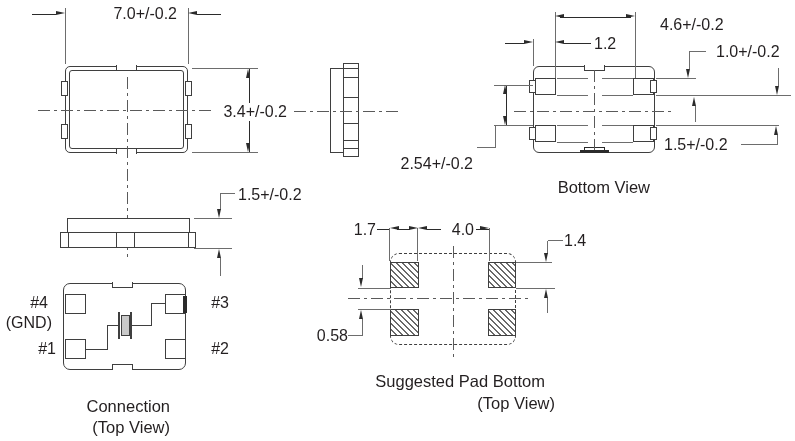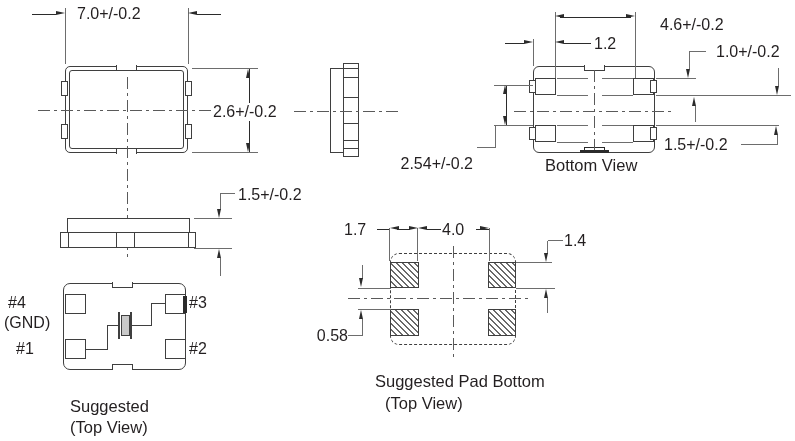--- a/index.html
+++ b/index.html
@@ -3,21 +3,21 @@
 <meta charset="utf-8">
 <style>
   html,body{margin:0;padding:0;background:#fff}
   #canvas{position:relative;width:795px;height:441px;background:#fff;overflow:hidden;
           font-family:"Liberation Sans",sans-serif}
   .ln{position:absolute;background:#3f3f3f}          
   .xl{position:absolute;background:#6d6d6d}          
   .dm{position:absolute;background:#2b2b2b}          
   .box{position:absolute;border:1.4px solid #3f3f3f;background:#fff;box-sizing:border-box}
   .txt{position:absolute;font-size:16px;line-height:1.15;color:#231f20;white-space:nowrap}
-  .ctr{text-align:left}.rt{text-align:right;}
+  .ctr{text-align:right}.rt{text-align:right;}
   .cap{font-size:16.5px}
   .ar{position:absolute;width:0;height:0;border:0 solid transparent}
   .ar-r{border-top-width:2.6px;border-bottom-width:2.6px;border-left:9px solid #2b2b2b}
   .ar-l{border-top-width:2.6px;border-bottom-width:2.6px;border-right:9px solid #2b2b2b}
   .ar-u{border-left-width:2.6px;border-right-width:2.6px;border-bottom:9px solid #2b2b2b}
   .ar-d{border-left-width:2.6px;border-right-width:2.6px;border-top:9px solid #2b2b2b}
   .clh{position:absolute;height:1px;background:repeating-linear-gradient(90deg,#5a5a5a 0 12px,transparent 12px 16px,#5a5a5a 16px 19px,transparent 19px 23px)}
   .clv{position:absolute;width:1px;background:repeating-linear-gradient(180deg,#5a5a5a 0 12px,transparent 12px 16px,#5a5a5a 16px 19px,transparent 19px 23px)}
   .hatch{background:repeating-linear-gradient(45deg,#fff 0 3px,#6a6a6a 3px 4.3px)}
   .notch{position:absolute;background:#fff;box-sizing:border-box}
@@ -45,21 +45,21 @@
     <div class="ar ar-r" style="left:56px;top:11.4px"></div>
     <div class="dm" style="left:197px;top:14px;width:24px;height:1.2px"></div>
     <div class="ar ar-l" style="left:188px;top:11.4px"></div>
     <div class="txt ctr" style="left:77px;top:5px;width:100px">7.0+/-0.2</div>
 
     <div class="xl" style="left:192px;top:68px;width:66px;height:1px"></div>
     <div class="xl" style="left:192px;top:152px;width:66px;height:1px"></div>
     <div class="dm" style="left:249px;top:69px;width:1.2px;height:83px"></div>
     <div class="ar ar-u" style="left:246.4px;top:69px"></div>
     <div class="ar ar-d" style="left:246.4px;top:143px"></div>
-    <div class="txt ctr" style="left:213px;top:103px;width:74px;background:#fff">2.6+/-0.2</div>
+    <div class="txt ctr" style="left:213px;top:103px;width:74px;background:#fff">3.4+/-0.2</div>
   </div>
 
   <div>
     <div class="box" style="left:330px;top:68px;width:15px;height:85px;border-width:1.3px"></div>
     <div class="box" style="left:343px;top:63px;width:16px;height:94px;border-width:1.3px"></div>
     <div class="ln" style="left:344px;top:68px;width:14px;height:1px"></div>
     <div class="ln" style="left:344px;top:77px;width:14px;height:1px"></div>
     <div class="ln" style="left:344px;top:97px;width:14px;height:1px"></div>
     <div class="ln" style="left:344px;top:123px;width:14px;height:1px"></div>
     <div class="ln" style="left:344px;top:140px;width:14px;height:1px"></div>
@@ -124,21 +124,21 @@
     <div class="xl" style="left:778px;top:68px;width:1px;height:18px"></div>
     <div class="ar ar-d" style="left:775.4px;top:86px"></div>
     <div class="txt" style="left:716px;top:43px">1.0+/-0.2</div>
 
     <div class="ar ar-u" style="left:692.4px;top:97px"></div>
     <div class="xl" style="left:695px;top:106px;width:1px;height:16px"></div>
     <div class="ar ar-u" style="left:774.4px;top:126px"></div>
     <div class="xl" style="left:777px;top:135px;width:1px;height:10px"></div>
     <div class="xl" style="left:741px;top:144px;width:37px;height:1px"></div>
     <div class="txt" style="left:664px;top:136px">1.5+/-0.2</div>
-    <div class="txt ctr cap" style="left:545px;top:156px;width:105px">Bottom View</div>
+    <div class="txt ctr cap" style="left:545px;top:178px;width:105px">Bottom View</div>
   </div>
 
   <div>
     <div class="box" style="left:67px;top:218px;width:123px;height:15px;border-width:1.3px"></div>
     <div class="box" style="left:60px;top:232px;width:136px;height:16px;border-width:1.3px"></div>
     <div class="ln" style="left:68px;top:233px;width:1px;height:14px"></div>
     <div class="ln" style="left:188px;top:233px;width:1px;height:14px"></div>
     <div class="ln" style="left:116px;top:233px;width:1px;height:14px"></div>
     <div class="ln" style="left:134px;top:233px;width:1px;height:14px"></div>
     <div class="xl" style="left:194px;top:218px;width:38px;height:1px"></div>
@@ -167,21 +167,21 @@
     <div class="ln" style="left:106.5px;top:325px;width:1.3px;height:25px"></div>
     <div class="ln" style="left:107px;top:325px;width:11px;height:1.3px"></div>
     <div class="ln" style="left:132px;top:325px;width:20px;height:1.3px"></div>
     <div class="ln" style="left:151px;top:303px;width:1.3px;height:23px"></div>
     <div class="ln" style="left:152px;top:303px;width:13px;height:1.3px"></div>
     <div class="txt ctr" style="left:8px;top:294px;width:40px">#4</div>
     <div class="txt ctr" style="left:4px;top:314px;width:48px">(GND)</div>
     <div class="txt ctr" style="left:16px;top:340px;width:40px">#1</div>
     <div class="txt ctr" style="left:189px;top:294px;width:40px">#3</div>
     <div class="txt ctr" style="left:189px;top:340px;width:40px">#2</div>
-    <div class="txt ctr cap" style="left:70px;top:397px;width:100px">Suggested</div>
+    <div class="txt ctr cap" style="left:70px;top:397px;width:100px">Connection</div>
     <div class="txt ctr cap" style="left:70px;top:418px;width:100px">(Top View)</div>
   </div>
 
   <div>
     <div class="box" style="left:390px;top:253px;width:126px;height:92px;border:1.5px dashed #3f3f3f;border-radius:9px;background:transparent"></div>
     <div class="box hatch" style="left:390px;top:262px;width:29px;height:26px;border-width:1.4px;background-color:transparent"></div>
     <div class="box hatch" style="left:488px;top:262px;width:28px;height:26px;border-width:1.4px;background-color:transparent"></div>
     <div class="box hatch" style="left:390px;top:309px;width:29px;height:27px;border-width:1.4px;background-color:transparent"></div>
     <div class="box hatch" style="left:488px;top:309px;width:28px;height:27px;border-width:1.4px;background-color:transparent"></div>
     <div class="clv" style="left:453px;top:246px;height:111px"></div>

